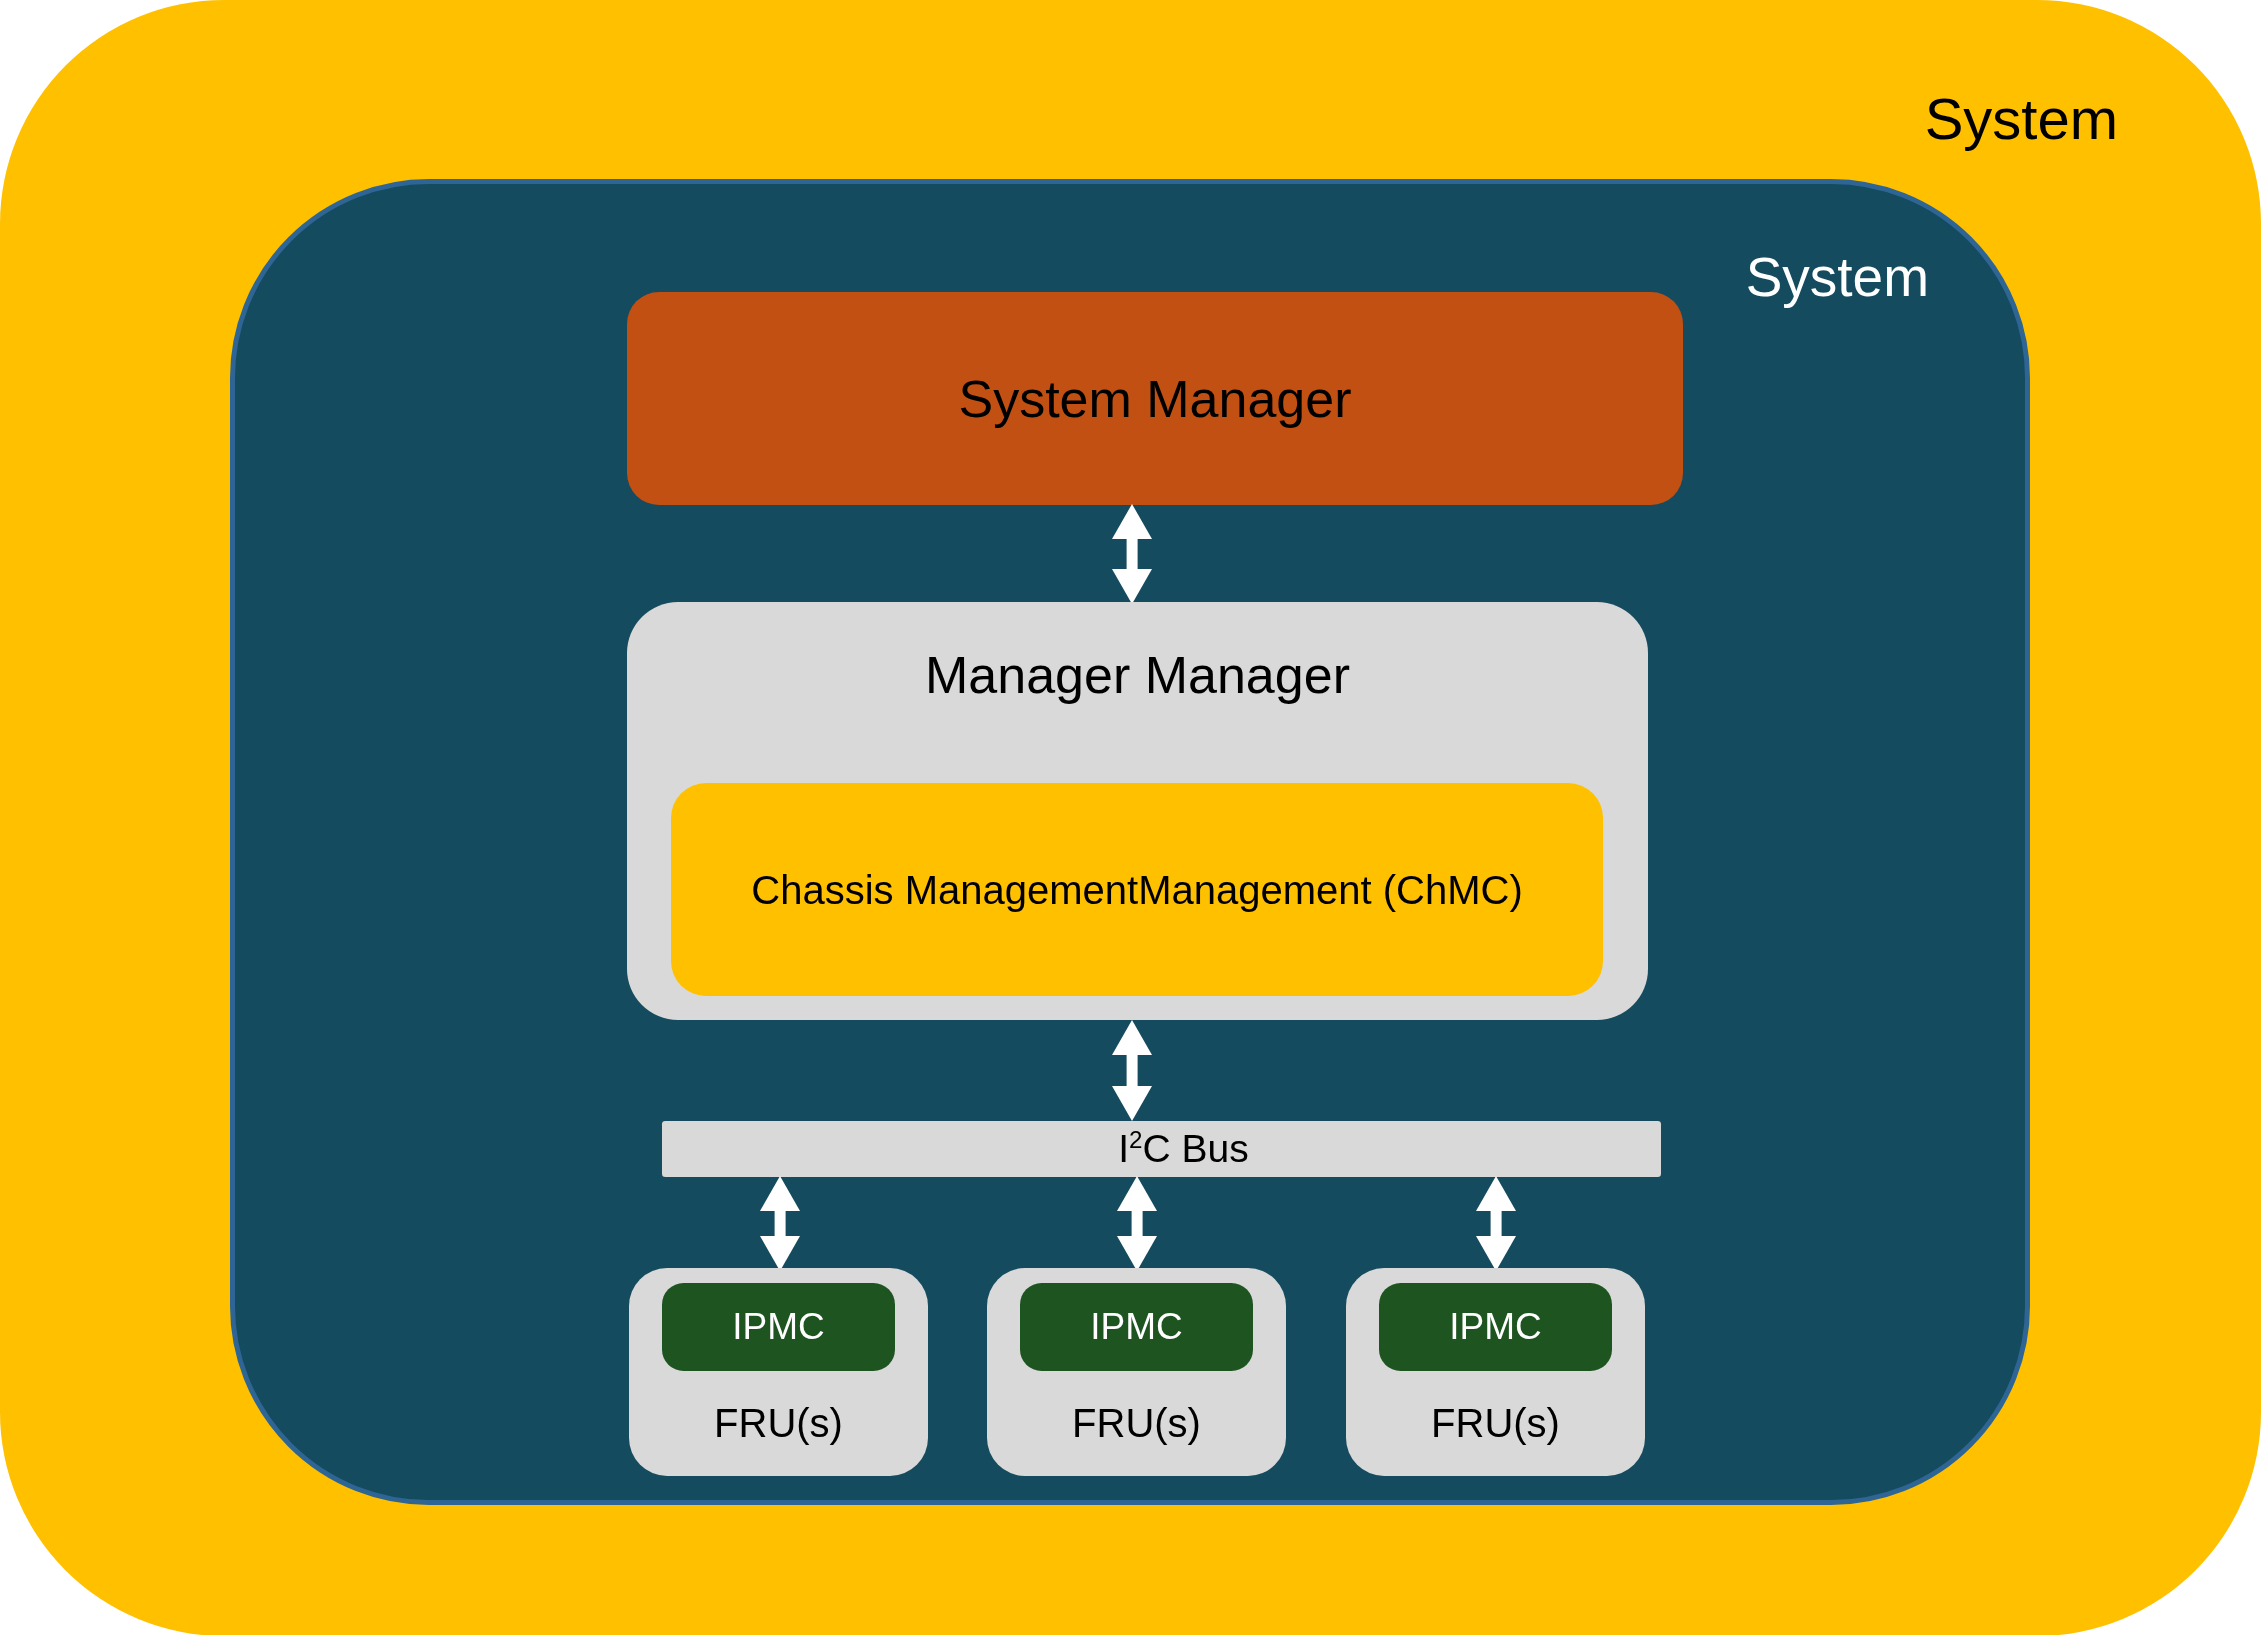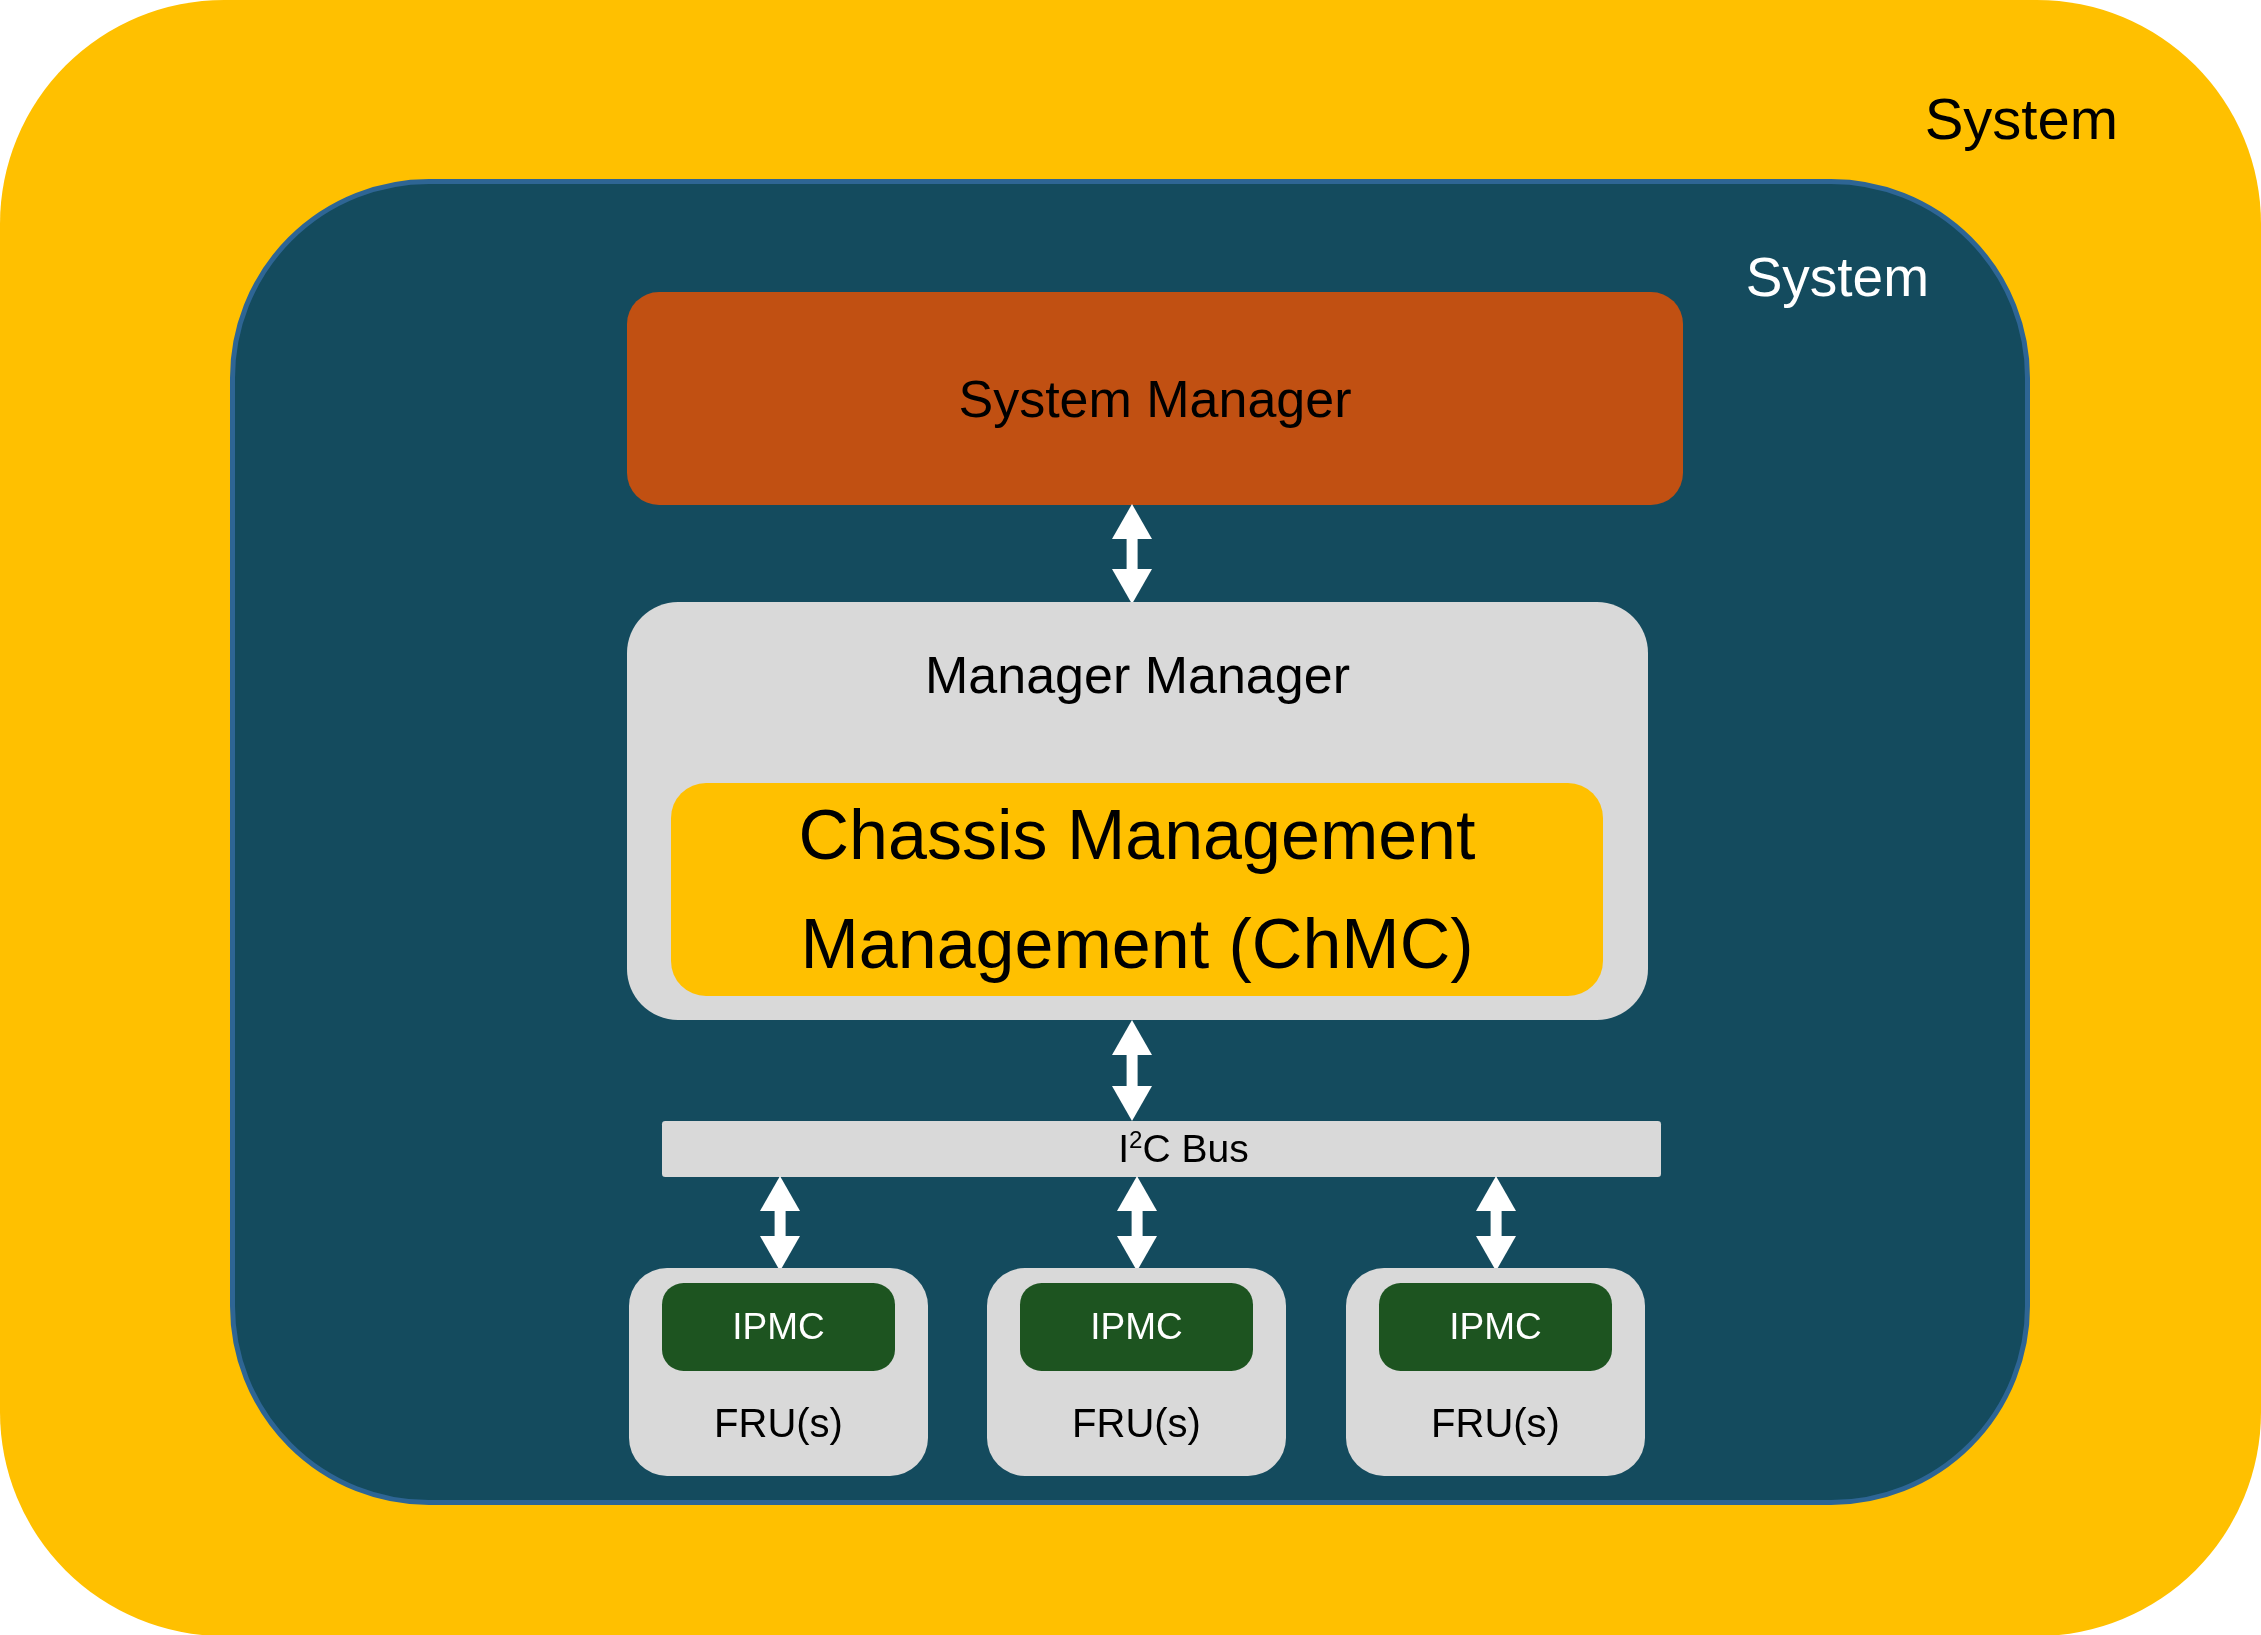--- a/index.html
+++ b/index.html
@@ -68,23 +68,23 @@
     left: 0; right: 0; top: 43px;
     text-align: center;
     font-size: 52px; color: var(--label-dark, #000000);
   }
   .chmc-box {
     position: absolute;
     left: 44px; top: 181px;
     width: 932px; height: 213px;
     background: var(--chmc-fill, #FFC000);
     border-radius: 35px;
-    display: flex; flex-direction: column;
+    display: flex; flex-direction: row;
     align-items: center; justify-content: center;
-    font-size: 70px; line-height: 1.55;
+    font-size: 40px; line-height: 1.55;
     color: var(--label-dark, #000000);
     text-align: center;
   }
 
   
   .i2c-bus-bar {
     position: absolute;
     left: 662px; top: 1121px;
     width: 955px; height: 56px;
     background: var(--panel-gray, #D9D9D9);

